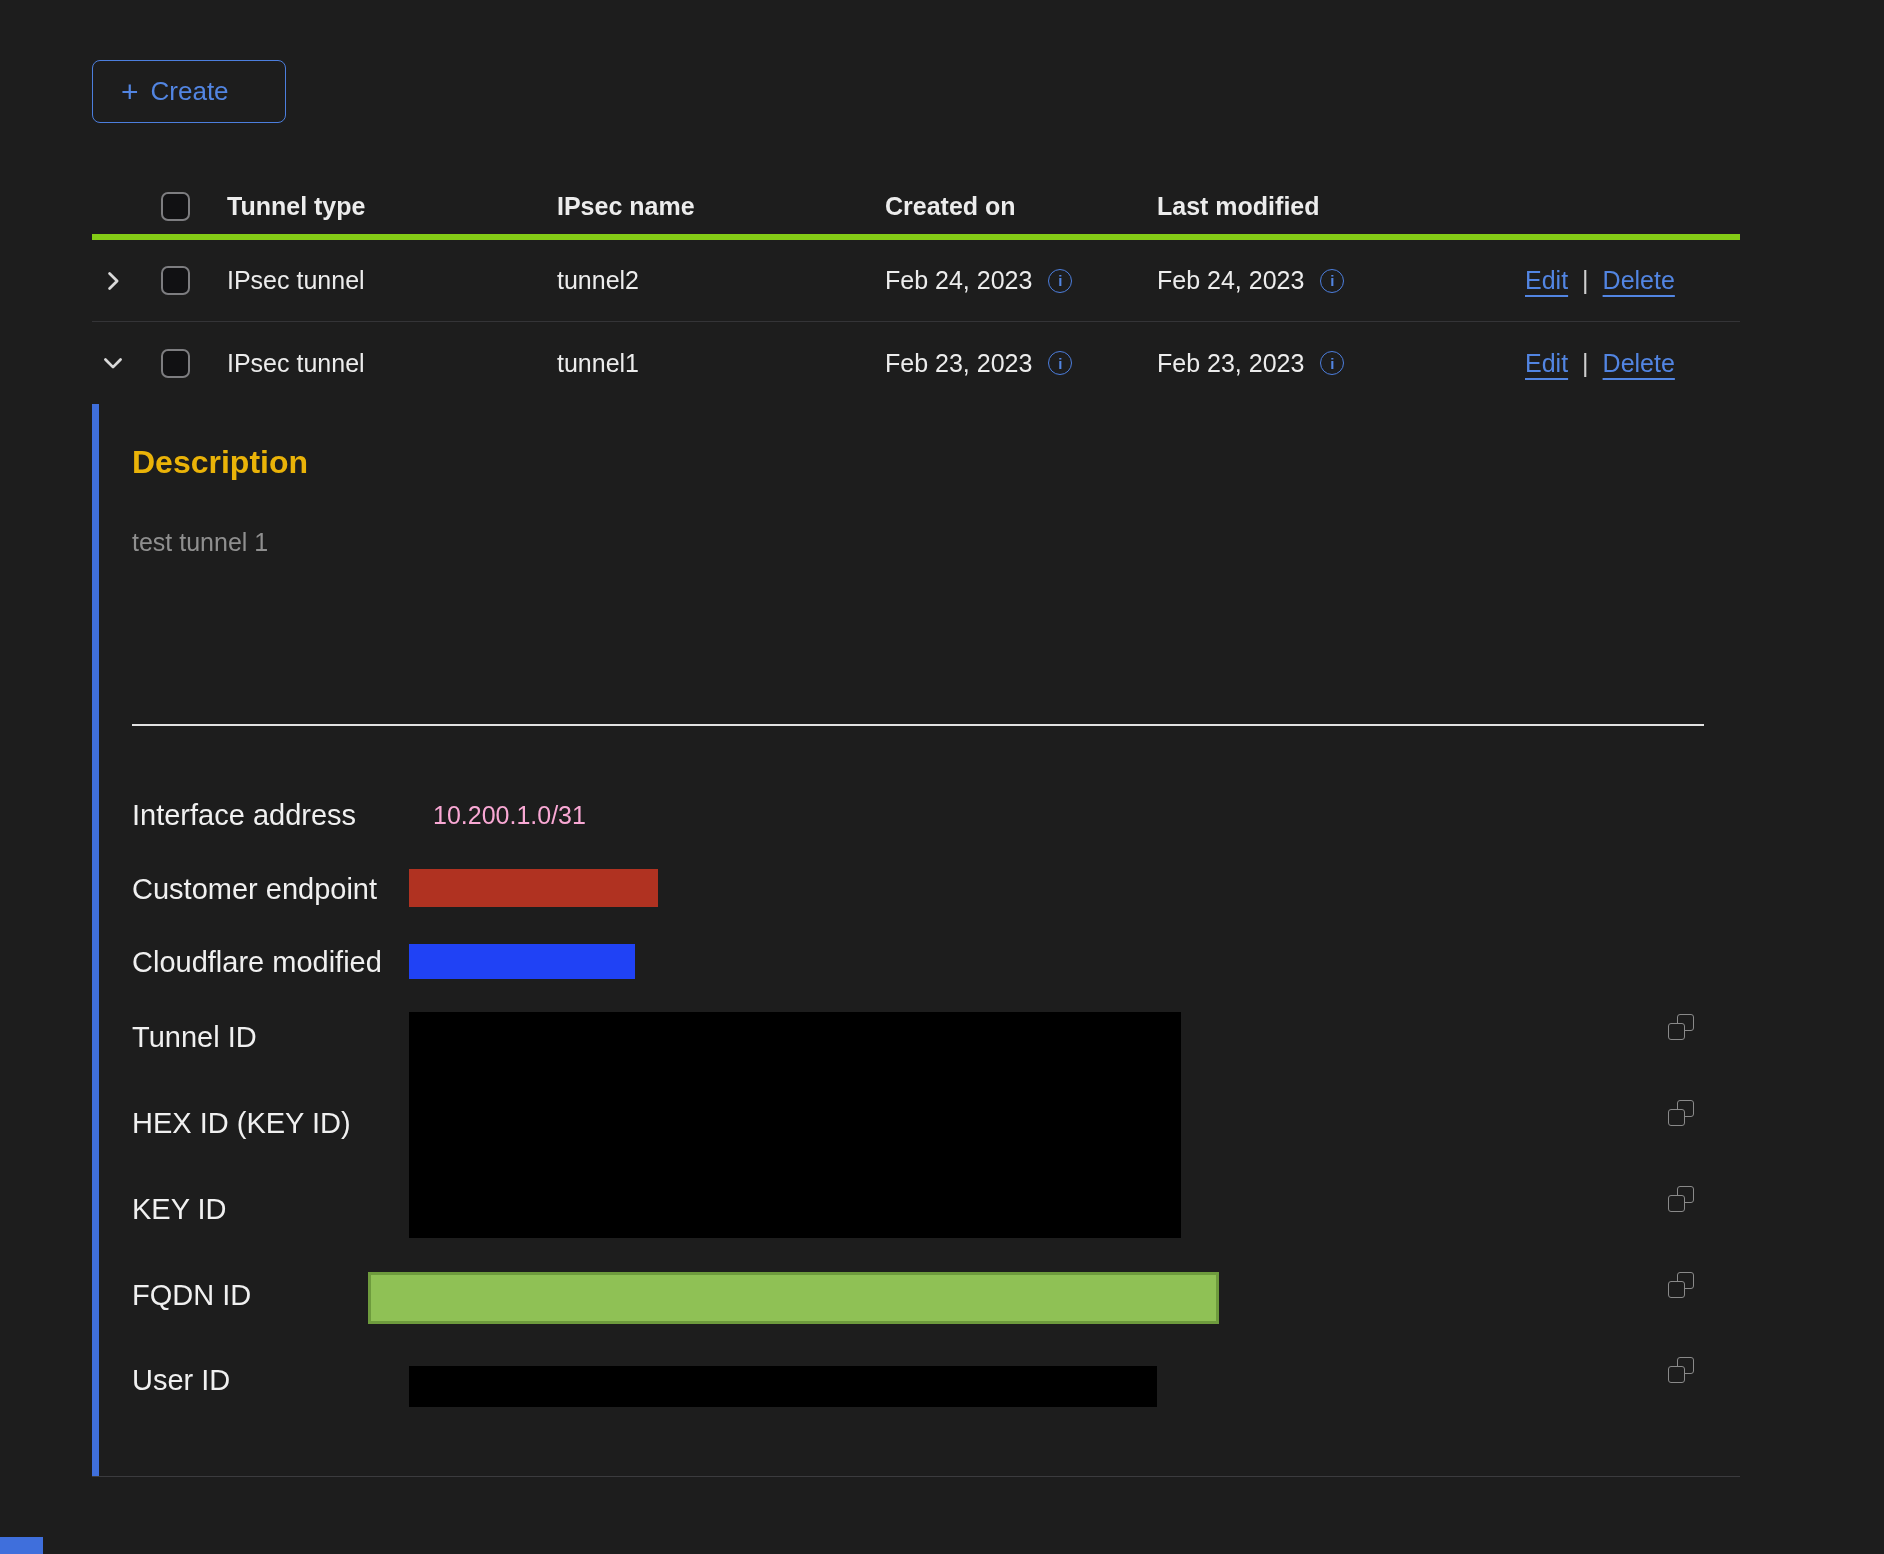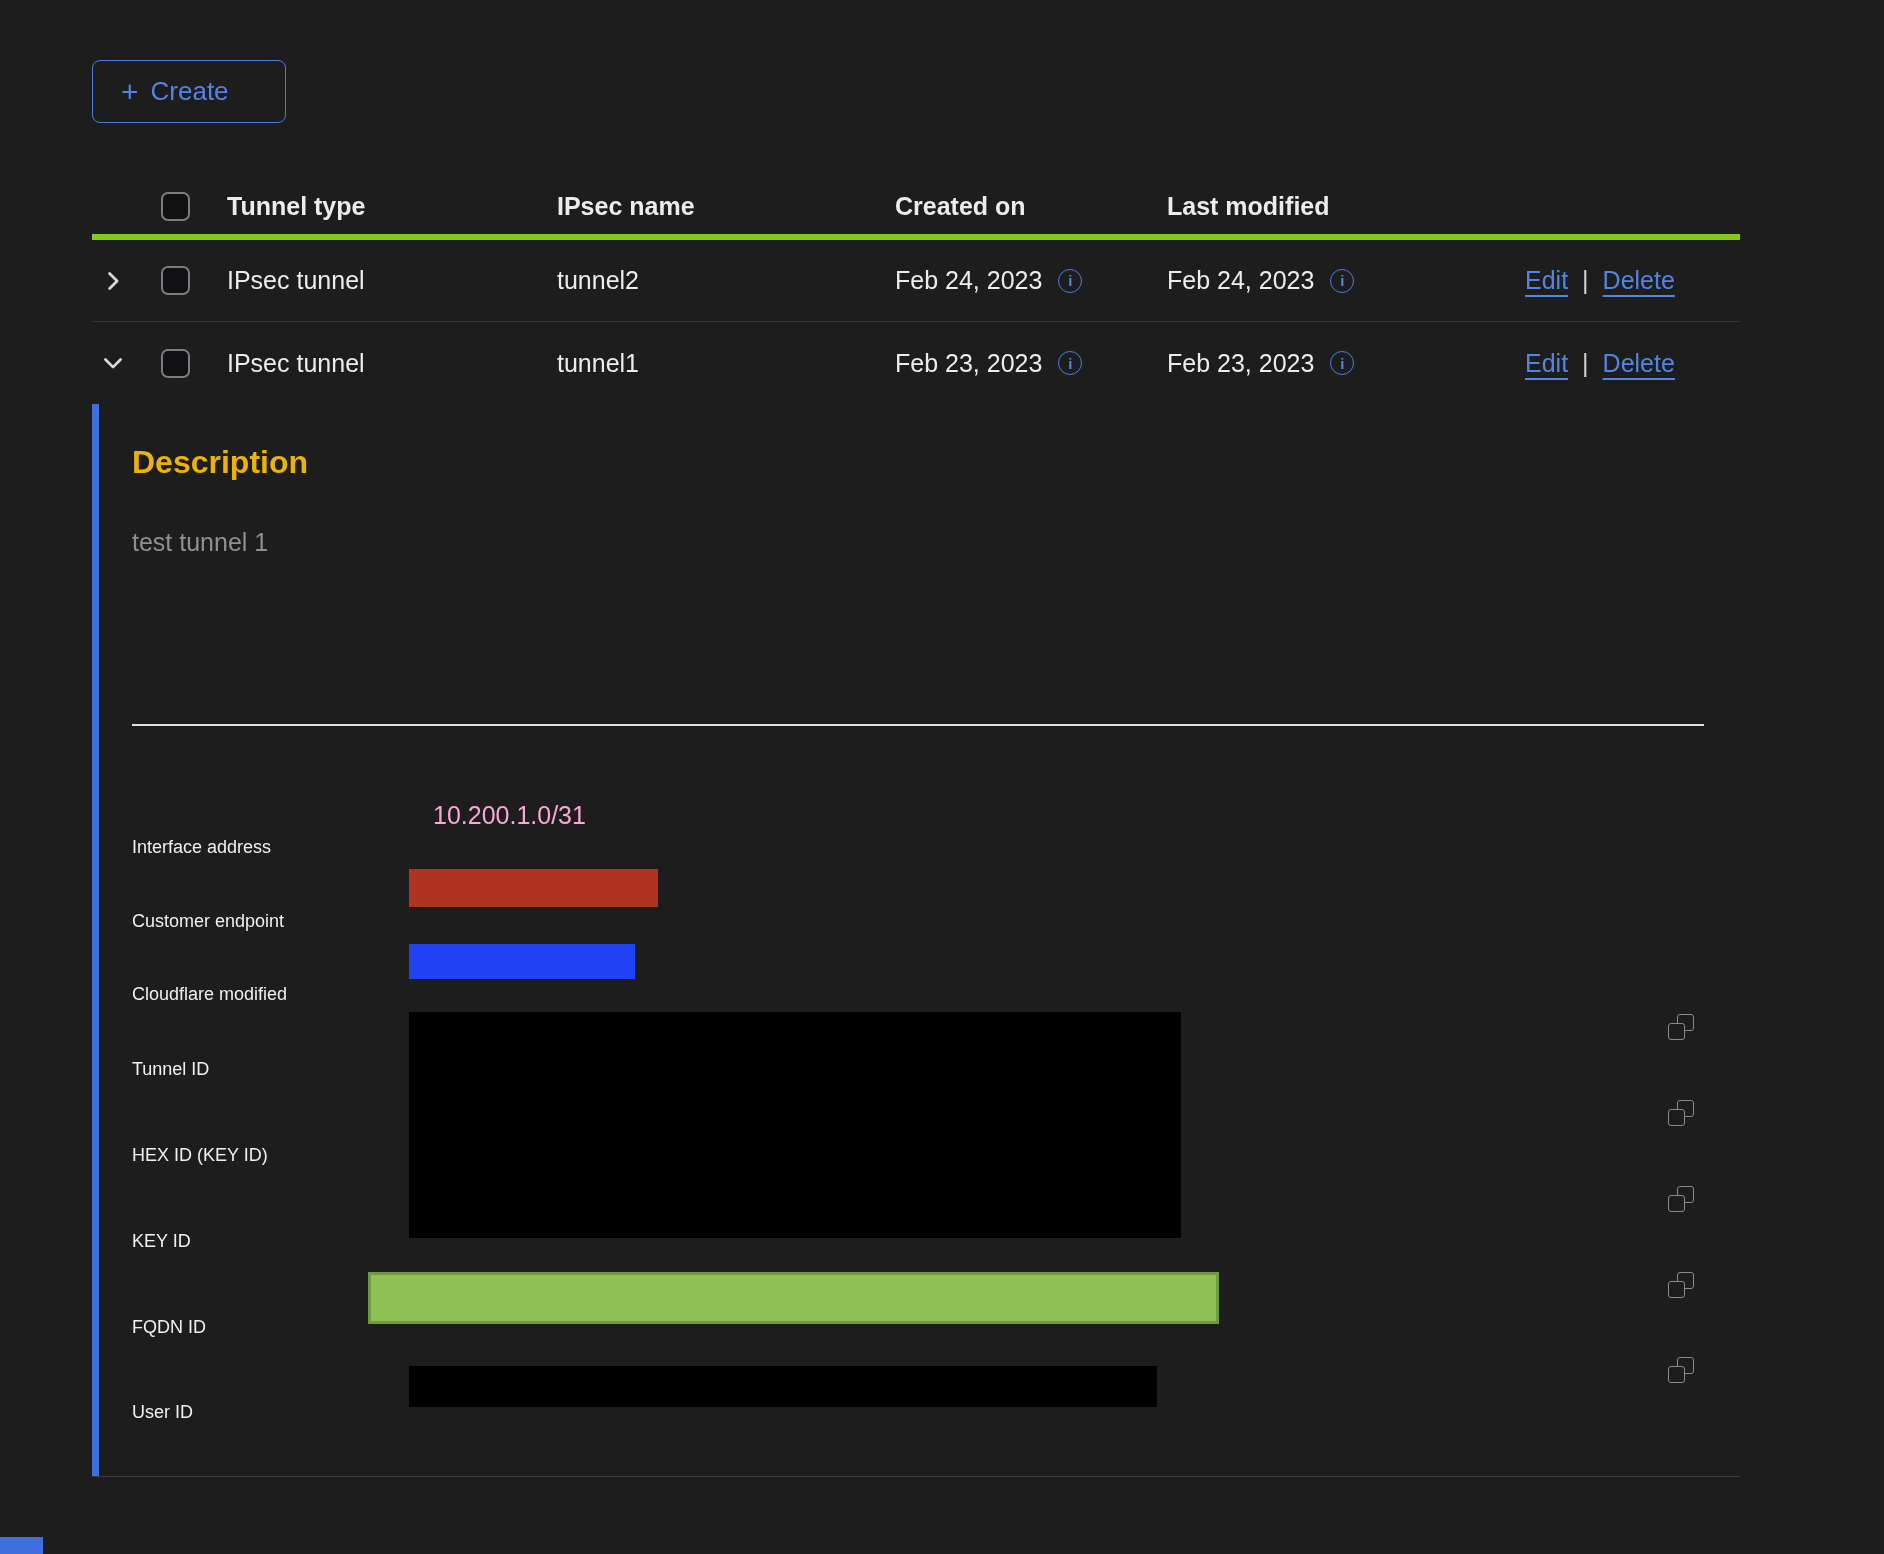--- a/index.html
+++ b/index.html
@@ -49,21 +49,21 @@
   .trow.header {
     height: 62px;
     font-weight: 700;
     border-bottom: 6px solid #84cc16;
   }
   .trow.r0 { border-bottom: 1px solid #343437; }
   .col-exp   { width: 69px; display:flex; align-items:center; padding-left: 10px; }
   .col-check { width: 66px; display:flex; align-items:center; }
   .col-type  { width: 330px; }
   .col-name  { width: 328px; }
-  .col-created  { width: 272px; display:flex; align-items:center; gap:16px;margin-left:10px; }
+  .col-created  { width: 272px; display:flex; align-items:center; gap:16px; }
   .col-modified { flex: 1; display:flex; align-items:center; gap:16px; }
   .col-actions  { width: 215px; display:flex; align-items:center; justify-content:flex-start; gap:14px; padding-right: 28px; }
 
   input[type="checkbox"] {
     appearance: none;
     width: 29px; height: 29px;
     border: 2px solid #7d7d80;
     border-radius: 7px;
     background: #111113;
     cursor: pointer;
@@ -126,21 +126,21 @@
     font-family: inherit;
     font-size: 24px;
     cursor: pointer;
   }
   .panel-divider {
     position: absolute; left: 40px; top: 320px;
     width: 1572px; height: 2px;
     background: #e2e2e2;
   }
 
-  .f-label { position: absolute; font-size: 18px; color: #f0f0f0; line-height: 32px; margin-top: 32px; }
+  .f-label { position: absolute; font-size: 29px; color: #f0f0f0; line-height: 32px; }
   .f-value { position: absolute; font-size: 25px; color: #f9a8d4; line-height: 32px; }
 
   .redact { position: absolute; }
   .redact.red   { left: 317px; top: 465px; width: 249px; height: 38px; background: #b03221; }
   .redact.blue  { left: 317px; top: 540px; width: 226px; height: 35px; background: #2042f5; }
   .redact.black-big  { left: 317px; top: 608px; width: 772px; height: 226px; background: #000000; }
   .redact.green { left: 276px; top: 868px; width: 851px; height: 52px; background: #8fc155; border: 3px solid #6e9b3d; }
   .redact.black-small { left: 317px; top: 962px; width: 748px; height: 41px; background: #000000; }
 
   

